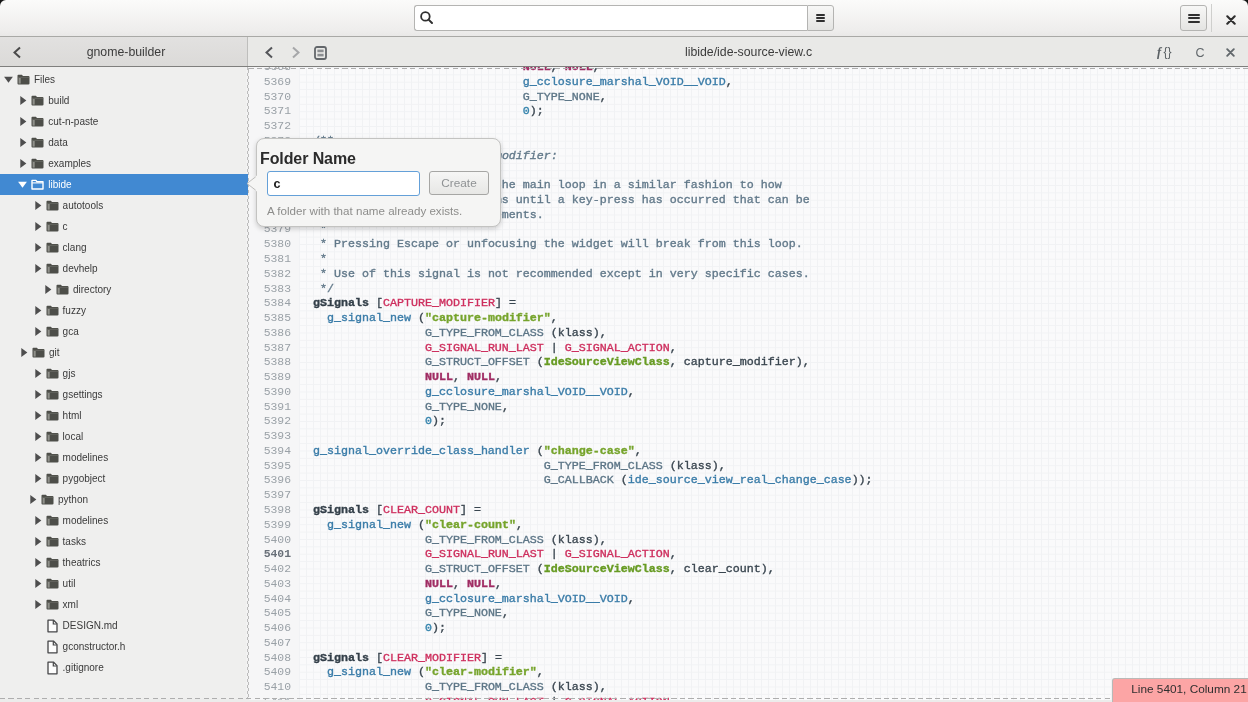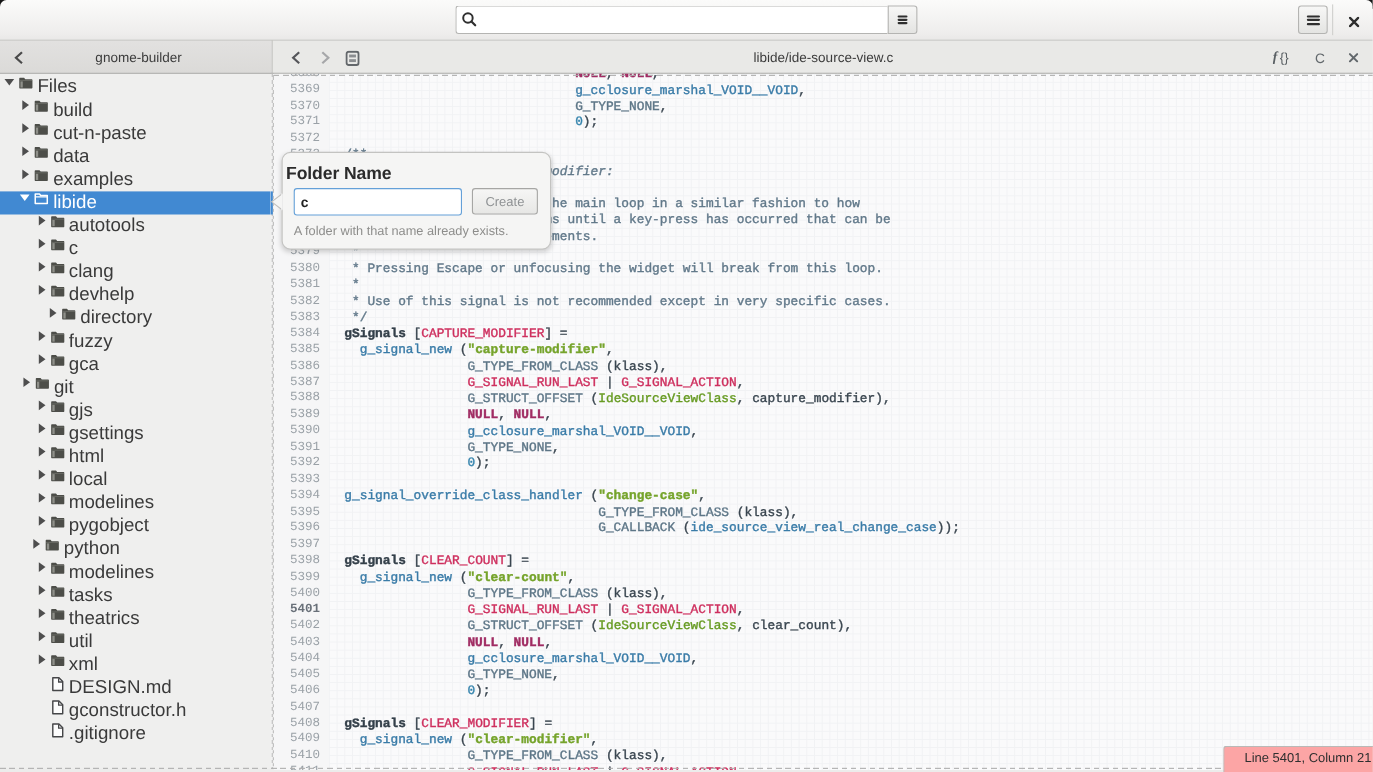--- a/index.html
+++ b/index.html
@@ -12,21 +12,21 @@
 #menubtn{left:1180px;top:5px;width:27px;height:26px;background:linear-gradient(#f7f7f6,#e4e4e2);border:1px solid #b4b4b2;border-radius:3px}
 .hbars i{display:block;position:absolute;left:50%;margin-left:-6px;width:12px;height:2.2px;background:#2f2f2f;border-radius:1px}
 .hbars.sm i{width:9px;margin-left:-4.5px;height:1.9px}
 
 #tbar{left:0;top:37px;width:1248px;height:30px;border-bottom:1px solid #7f7f7d}
 #tbarl{left:0;top:37px;width:248px;height:29px;background:linear-gradient(#e2e1e0,#dbdad8);border-right:1px solid #bebebc}
 #tbarr{left:248px;top:37px;width:1000px;height:29px;background:#e9e9e7}
 .tbtxt{color:#3c3c3c;font-size:12.3px}
 
 #side{left:0;top:67px;width:246px;height:632.4px;background:#efefee;overflow:hidden;padding-top:2px}
-.row{position:relative;height:21px;line-height:21px;white-space:nowrap;color:#3a3a3a;font-size:17px;display:flex;align-items:flex-start}
+.row{position:relative;height:21px;line-height:21px;white-space:nowrap;color:#3a3a3a;font-size:10px;display:flex;align-items:center}
 .row .xp{width:13px;height:11px;margin-right:2px;flex:none}
 .row .fic{width:13px;margin-right:4px;flex:none}
 .row .lbl{margin-top:-1px}
 .row.sel{background:#4189d2;color:#fff}
 
 #ed{left:249px;top:67px;width:999px;height:633.4px;background:#fafafb;overflow:hidden}
 #grid{left:50px;top:0;width:949px;height:633.4px;
  background-image:linear-gradient(to right,#f1f2f4 1px,transparent 1px),linear-gradient(to bottom,#f1f2f4 1px,transparent 1px);
  background-size:7px 7.389px}
 #gutter{left:0;top:0;width:50px;height:633.4px;background:#f6f6f7}
@@ -37,21 +37,21 @@
 .cl{height:14.78px}
 .d{color:#3a4650}
 .b{color:#333f49;font-weight:bold}
 .c{color:#62798a}
 .ci{color:#62798a;font-style:italic}
 .s{color:#76a42c;font-weight:bold}
 .f{color:#3a7ca8}
 .g{color:#5d7687}
 .k{color:#ce2f5e}
 .n{color:#a02c63;font-weight:bold}
-.t{color:#679b23;font-weight:normal}
+.t{color:#679b23;font-weight:bold}
 .m{color:#3584ad}
 
 .dashh{height:1px;background:repeating-linear-gradient(to right,#aeaeae 0,#aeaeae 5px,transparent 5px,transparent 8.5px)}
 .dashv{width:1px;background:repeating-linear-gradient(to bottom,#bcbcbc 0,#bcbcbc 3px,transparent 3px,transparent 6px)}
 #botstrip{left:0;top:700.4px;width:1248px;height:1.6px;background:#ececeb}
 
 #pop{left:256px;top:138px;width:245px;height:89px;background:#f5f5f4;border:1px solid #c3c3c1;border-radius:8px;box-shadow:0 2px 5px rgba(0,0,0,.18)}
 #poparrow{left:244px;top:172px}
 #popttl{left:260px;top:150px;font-size:16px;font-weight:bold;color:#2b2b2b;letter-spacing:-0.1px}
 #popin{left:267px;top:171px;width:153px;height:25px;background:#fff;border:1.5px solid #64a0d8;border-radius:3px}

